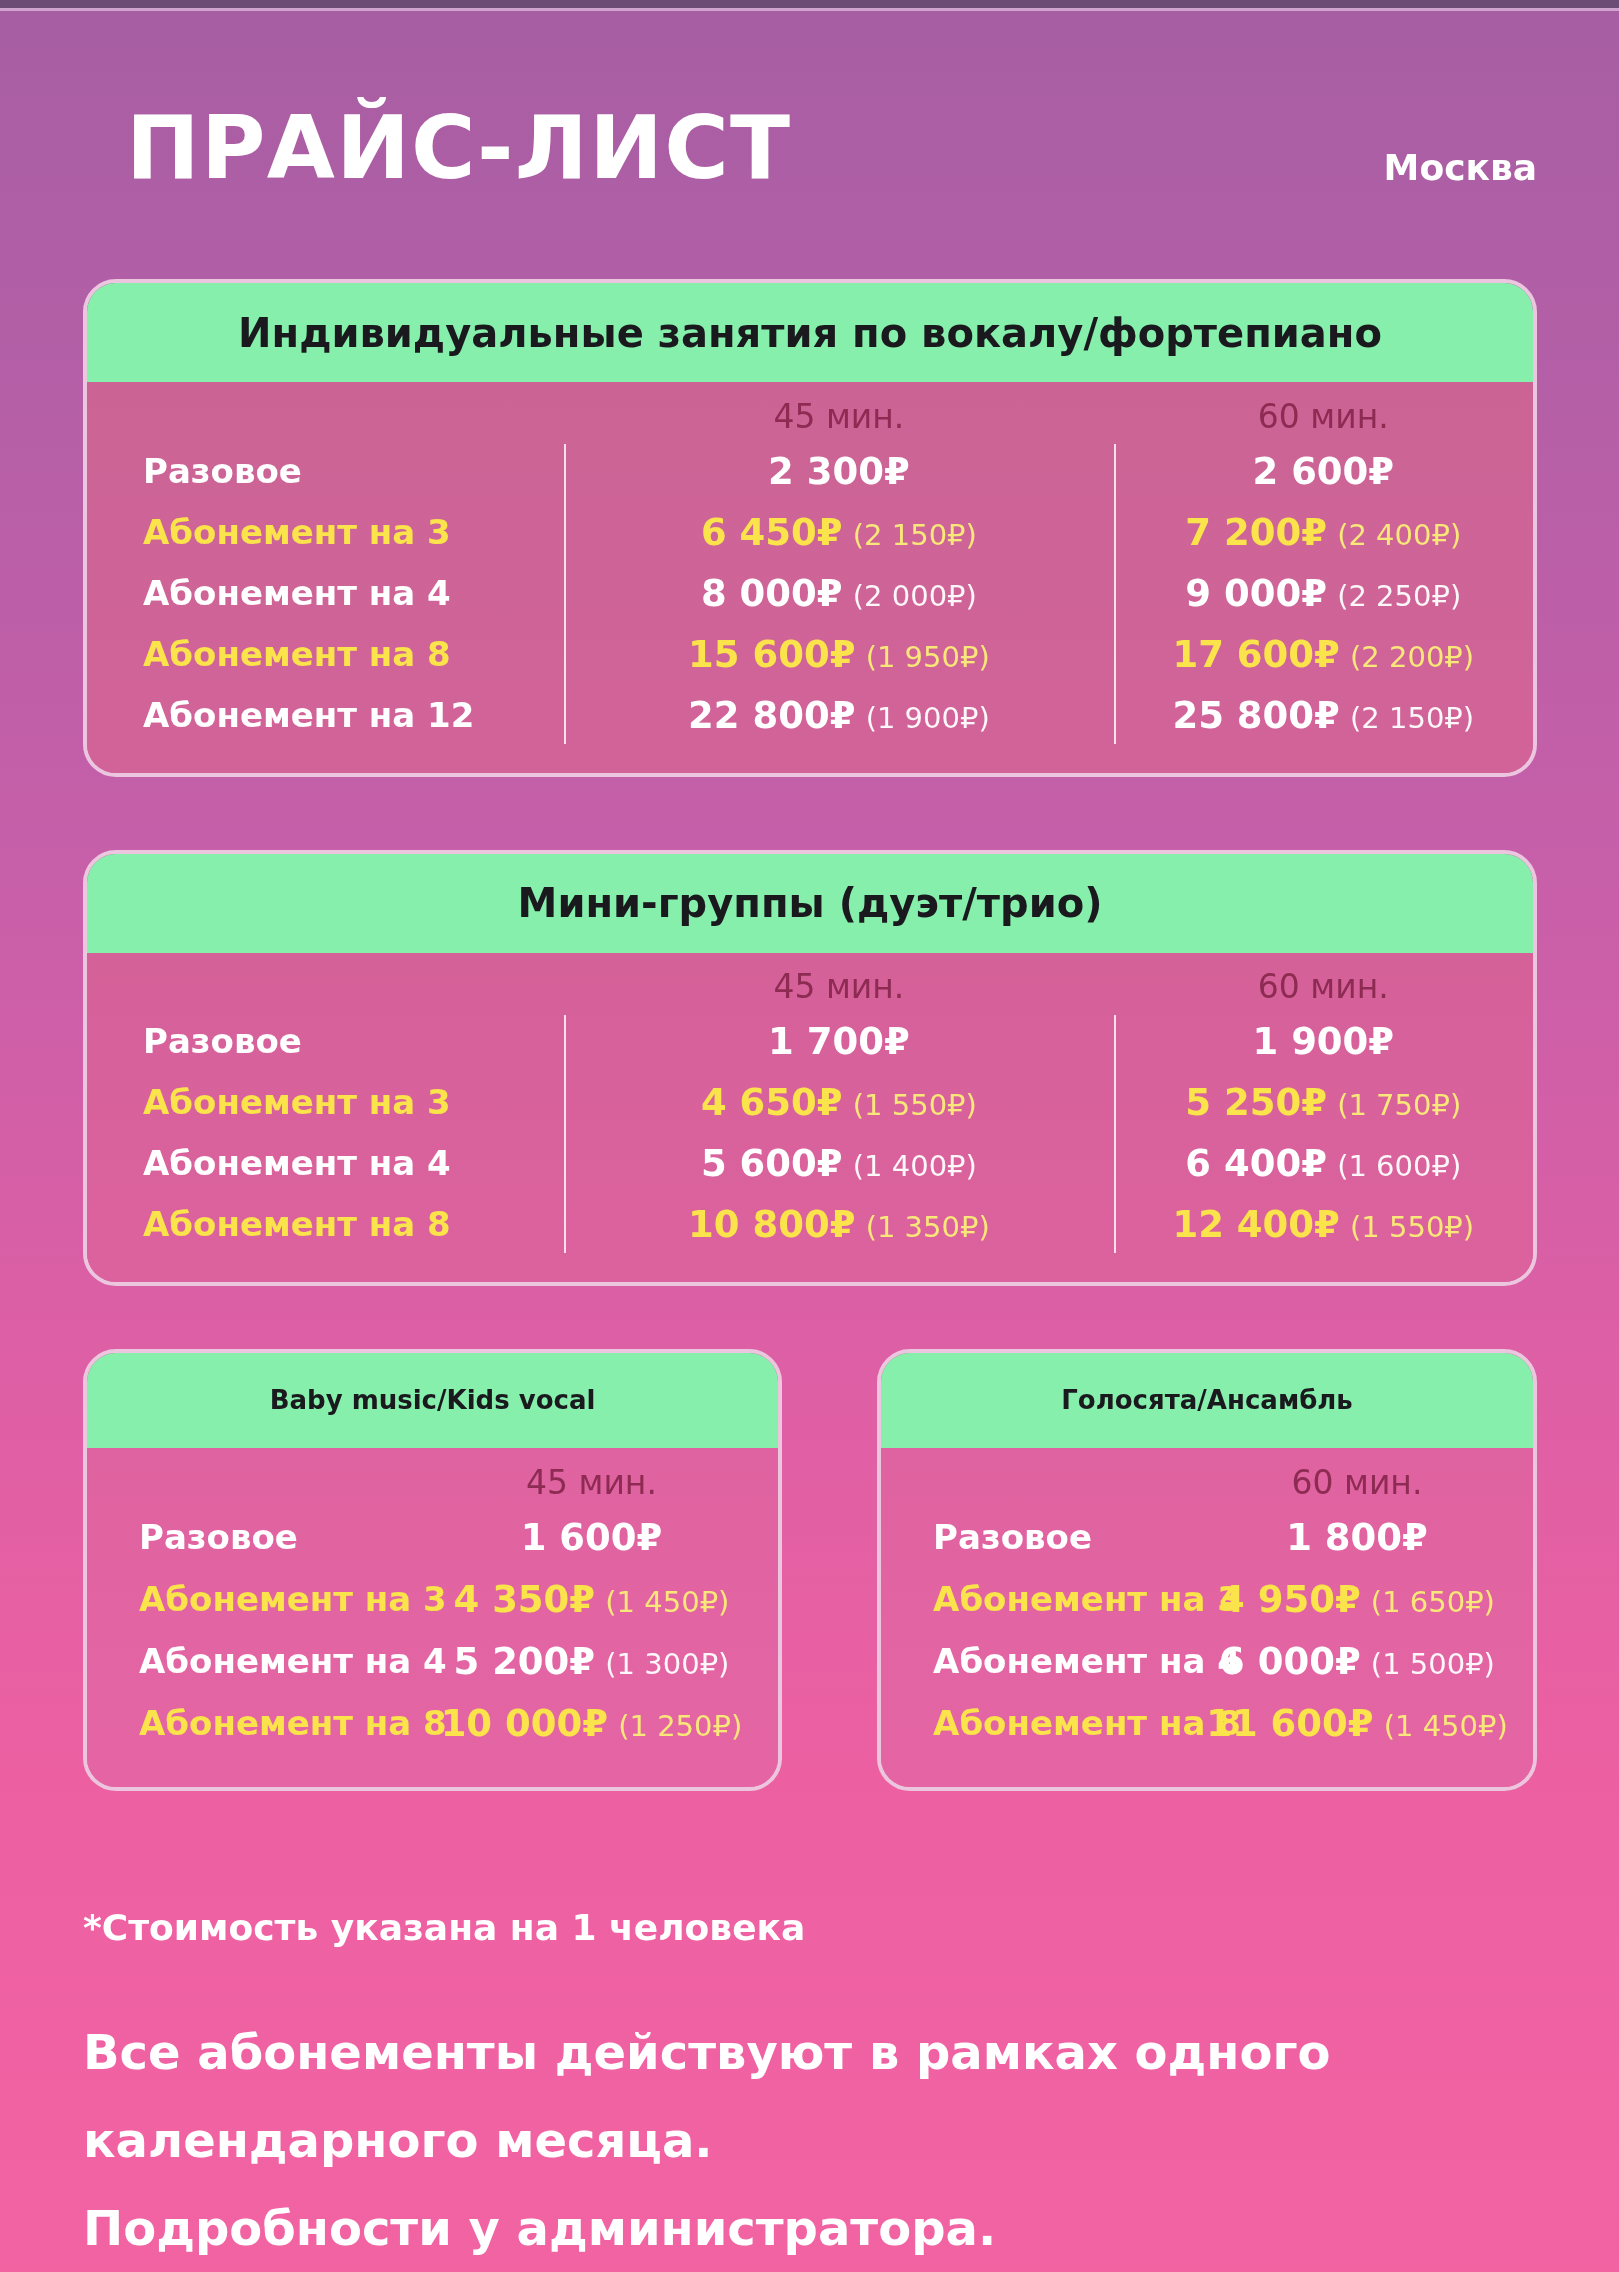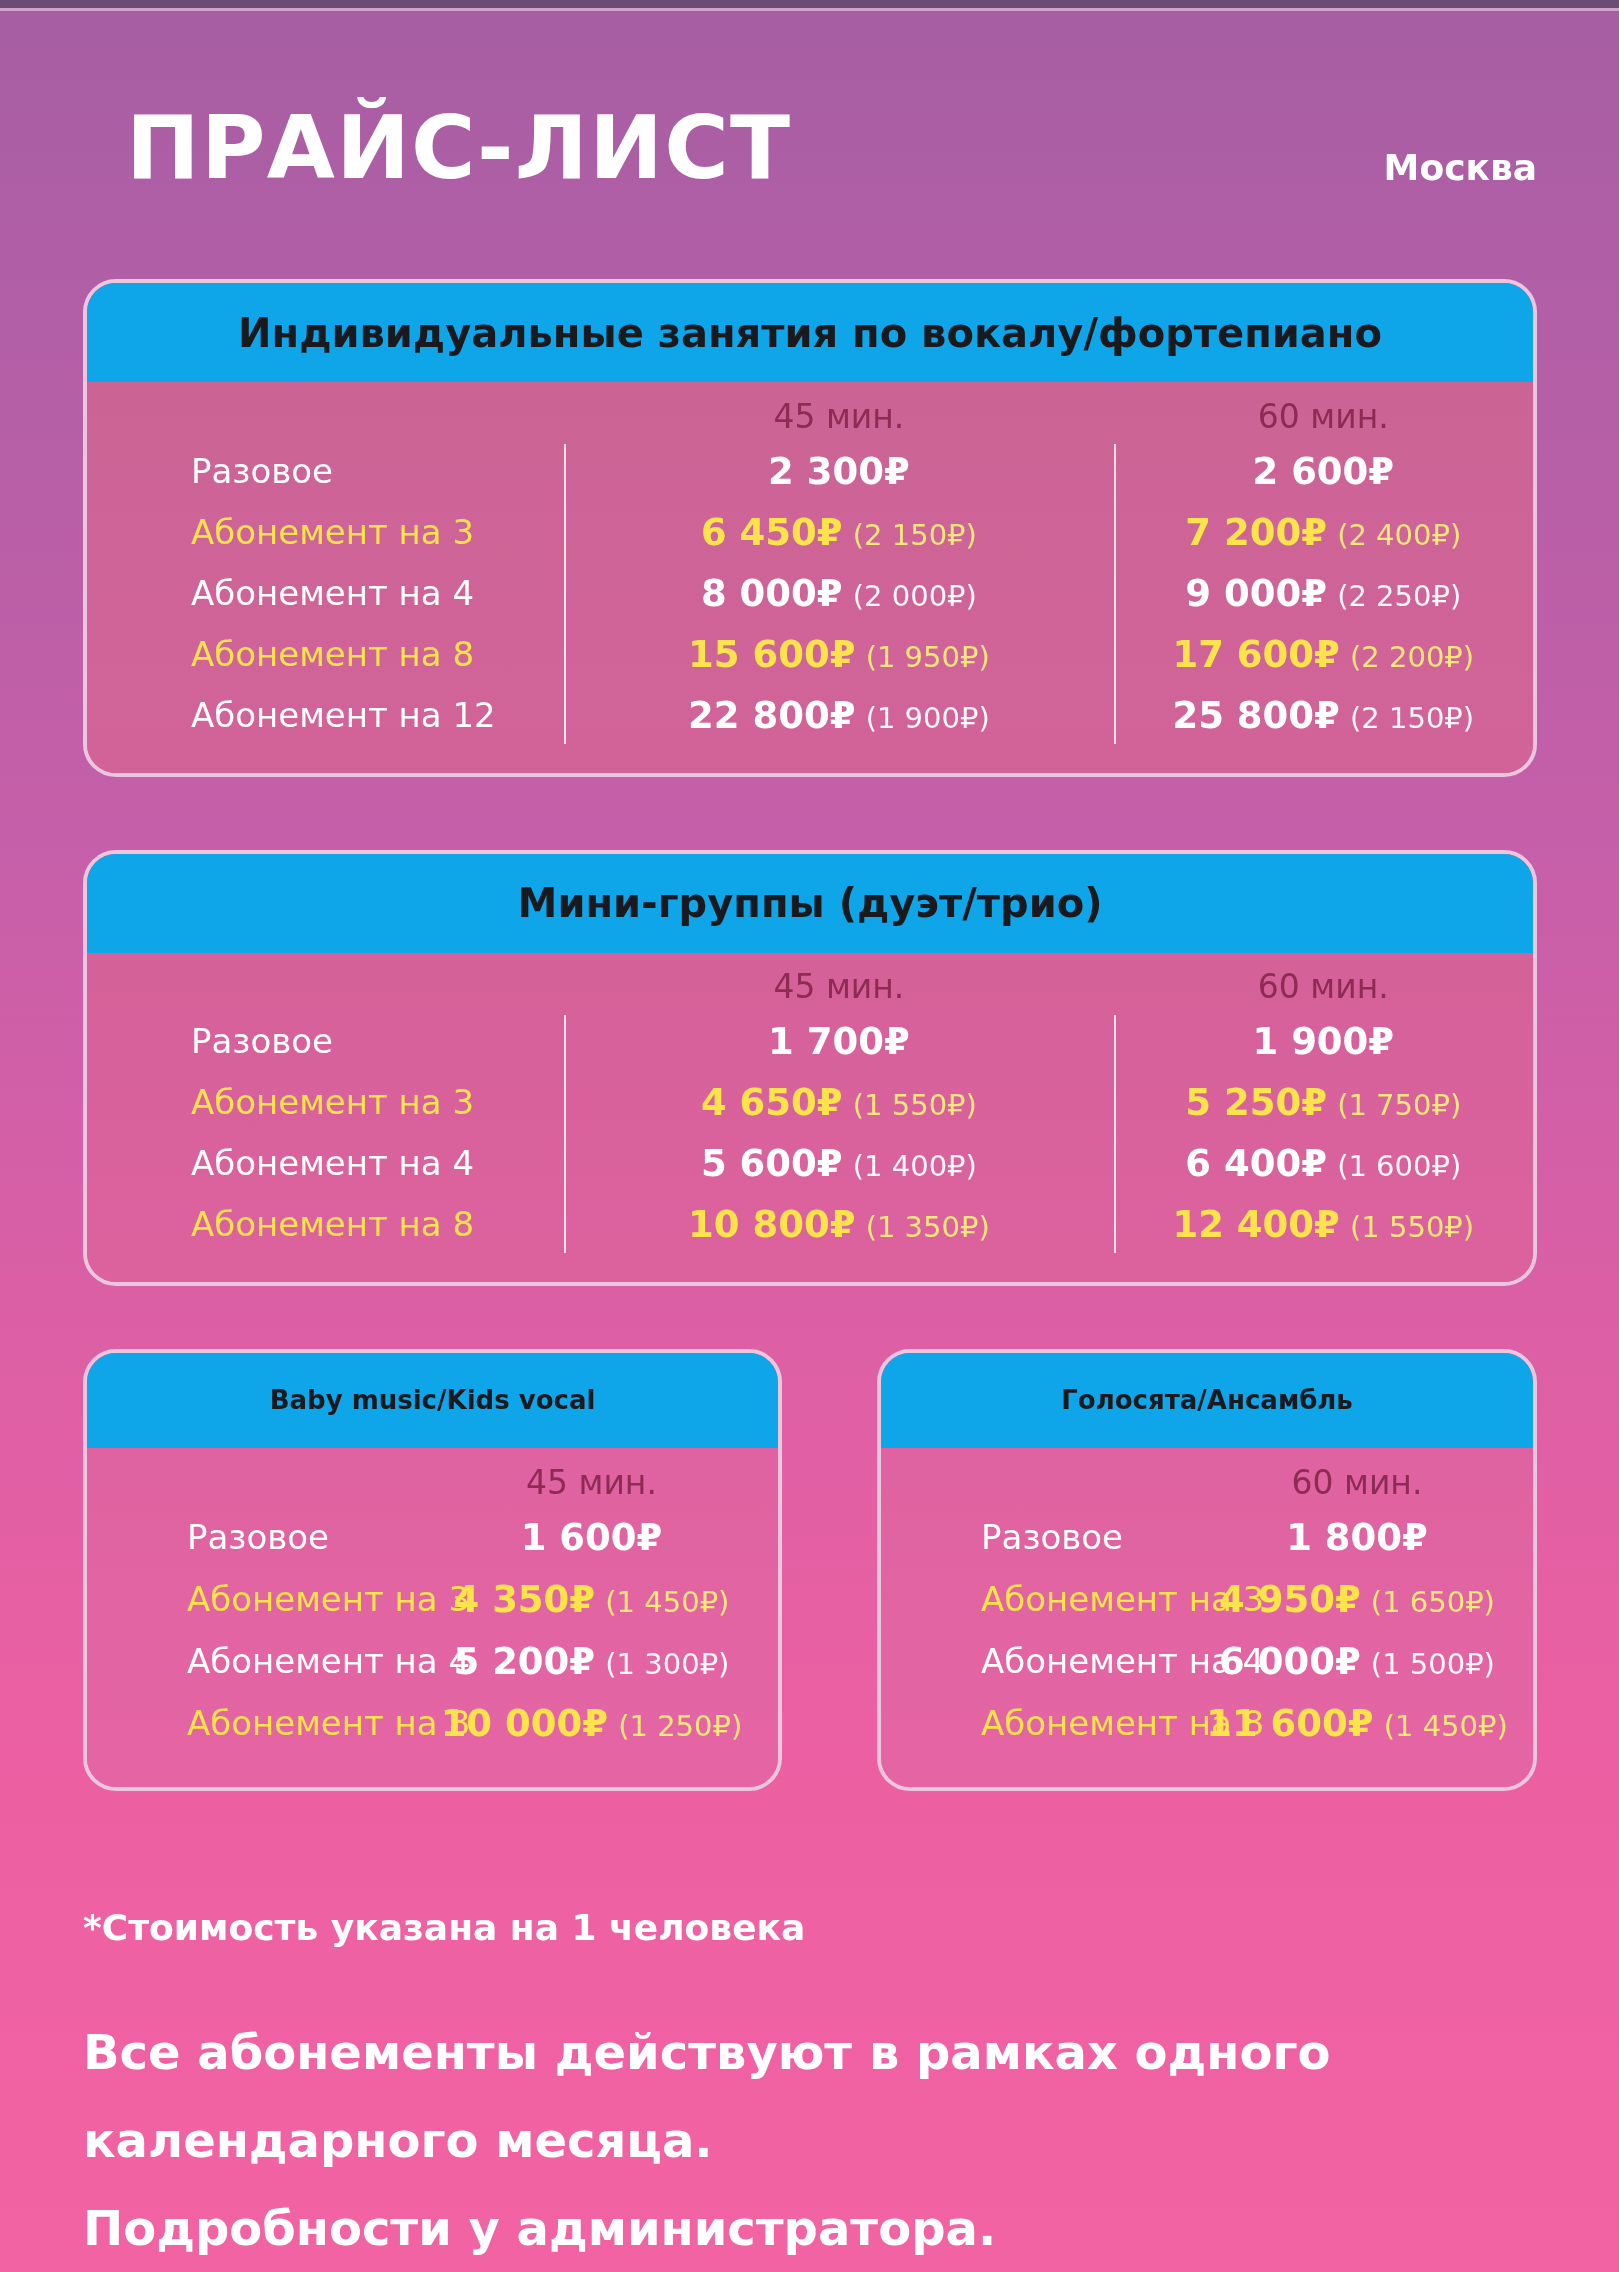--- a/index.html
+++ b/index.html
@@ -12,35 +12,35 @@
   .top-strip{height:8.3px;background:#6b4c74;border-bottom:3.2px solid #cfa3cd;}
   .page{padding:16px 83px;}
 
   
   .masthead{display:flex;justify-content:space-between;align-items:flex-end;padding:70px 0 0 43px;}
   .masthead h1{margin:0;font-size:88px;line-height:1.15;font-weight:bold;color:#ffffff;letter-spacing:1.3px;}
   .city{font-size:36px;font-weight:bold;color:#ffffff;margin:0 0 10.2px 0;}
 
   
   .card{border:4.4px solid #ecc6de;border-radius:33px;overflow:hidden;margin-top:81px;}
-  .card-header{height:99px;background:#0ea5e9;display:flex;align-items:center;justify-content:center;
+  .card-header{height:99px;background:#86efac;display:flex;align-items:center;justify-content:center;
     font-size:40px;font-weight:bold;color:#19191e;text-align:left;}
   .card-body{position:relative;padding:10.2px 0 27px;}
   .card.individual .card-body{background:linear-gradient(180deg,#cb6495,#d26399);}
   .card.mini{margin-top:73px;}
   .card.mini .card-body{background:linear-gradient(180deg,#d56199,#dc629e);}
   .card.two .card-body{background:linear-gradient(180deg,#df63a0,#e565a4);padding-bottom:33px;}
 
   .cols-row{display:grid;grid-template-columns:33% 38% 29%;height:48px;align-items:center;}
   .row{display:grid;grid-template-columns:33% 38% 29%;height:61px;align-items:center;}
   .card.two .cols-row,.card.two .row{grid-template-columns:46% 54%;}
   .card.two .row{height:62px;}
 
   .col-label{font-size:33px;font-weight:normal;color:#8e2b53;text-align:center;white-space:nowrap;}
-  .row-label{padding-left:56px;font-size:34px;font-weight:normal;color:#ffffff;white-space:nowrap;margin-left:48px;}
+  .row-label{padding-left:56px;font-size:34px;font-weight:bold;color:#ffffff;white-space:nowrap;}
   .card.two .row-label{padding-left:52px;}
   .cell{text-align:center;white-space:nowrap;}
   .main{font-size:37px;font-weight:bold;color:#ffffff;}
   .per{font-size:29px;font-weight:normal;color:rgba(255,255,255,0.95);margin-left:10.2px;}
   .row.hl .row-label,.row.hl .main{color:#fae34b;}
   .row.hl .per{color:#f9e879;}
 
   .divider{position:absolute;width:1.9px;top:62px;bottom:29px;background:rgba(255,255,255,0.8);}
   .d1{left:33%;}
   .d2{left:71%;}

